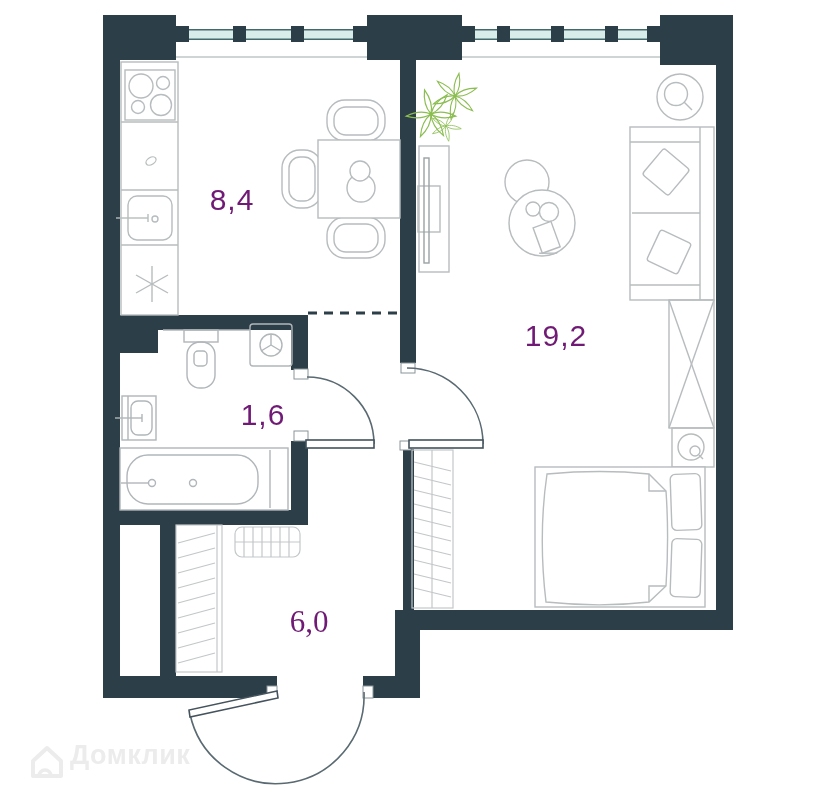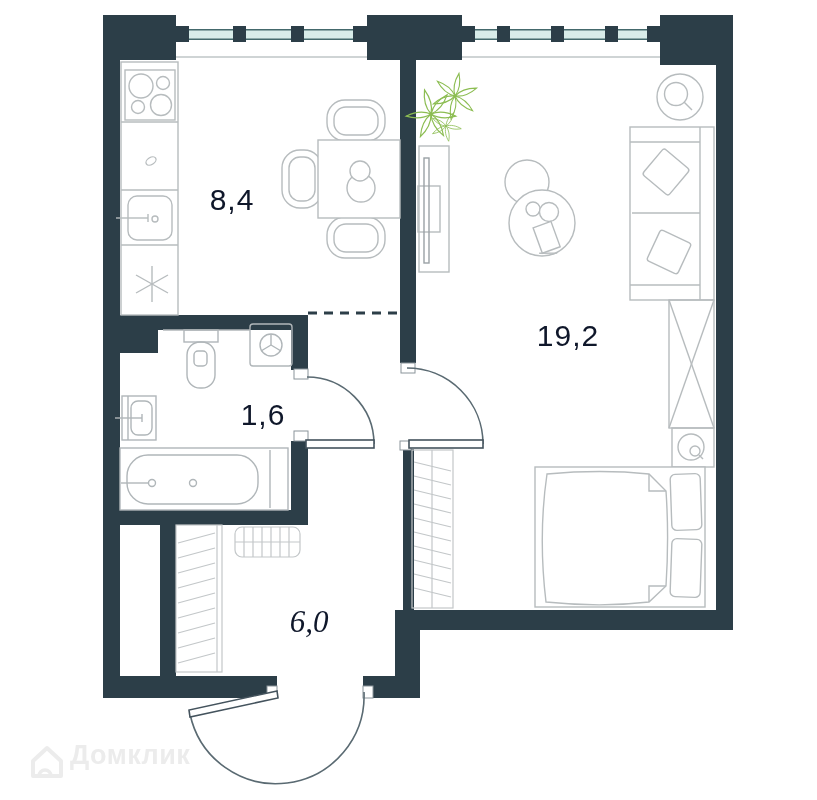--- a/index.html
+++ b/index.html
@@ -8,33 +8,33 @@
     position:relative;
     width:817px;height:800px;
     background:#ffffff;
     overflow:hidden;
     font-family:"Liberation Sans", sans-serif;
   }
   .plan svg{position:absolute;left:0;top:0;}
   .room-label{
     position:absolute;
     transform:translate(-50%,-50%);
-    color:#0f172a;
+    color:#701a75;
     font-size:30px;
     letter-spacing:1px;
     white-space:nowrap;
     font-family:"Liberation Sans", sans-serif;
   }
   .room-label.kitchen{left:232px;top:200px;}
-  .room-label.living{left:556px;top:336px;margin-left:12px;}
+  .room-label.living{left:556px;top:336px;}
   .room-label.bathroom{left:263px;top:415px;}
   .room-label.hallway{
     left:309px;top:622px;
     font-family:"Liberation Serif", serif;
-    font-size:31px;letter-spacing:0;font-style:italic;
+    font-size:31px;letter-spacing:0;
   }
   .watermark{
     position:absolute;left:28px;top:740px;
     display:flex;align-items:center;gap:8px;
     color:#ececec;
   }
   .watermark .wm-text{
     font-size:27px;font-weight:bold;letter-spacing:0.5px;
     font-family:"Liberation Sans", sans-serif;
   }

